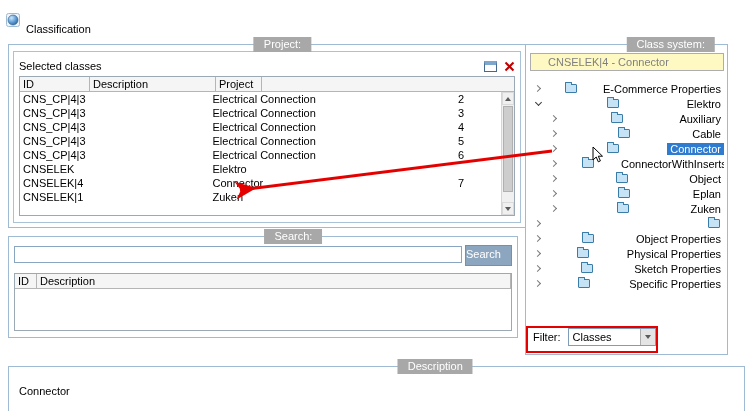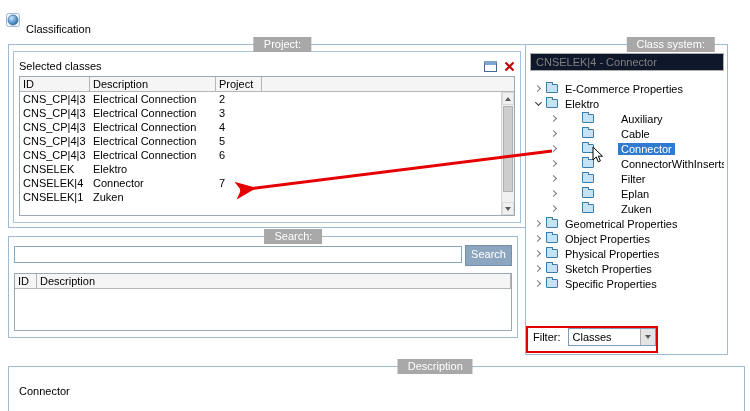--- a/index.html
+++ b/index.html
@@ -35,39 +35,39 @@
   .win-icon { width:13px; height:11px; border:1px solid #46688c; border-top:4px solid #7da7cc; background:#fff; }
   .close-x { width:11px; height:11px; display:block; }
 
   .dtable { position:absolute; left:5px; top:24px; right:5px; bottom:6px; border:1px solid #9aa9b4; background:#fff; }
   .thead { height:15px; display:flex; background:#f5f5f5; border-bottom:1px solid #b5b5b5;align-items:flex-end; }
   .hcell { padding:1px 3px; border-right:1px solid #b5b5b5; overflow:hidden; white-space:nowrap; }
   .c0 { width:70px; flex:none; } .c1 { width:126px; flex:none; } .c2 { width:46px; flex:none; }
   .hfill { flex:1; }
   .tbody-wrap { position:absolute; left:0; top:15px; right:0; bottom:0; display:flex; }
   .rows { flex:1; overflow:hidden; }
-  .trow { height:14px; display:flex; line-height:14px; }
+  .trow { height:14px; display:flex; line-height:14px;justify-content:space-between; }
   .tcell { padding:0 3px; overflow:hidden; white-space:nowrap; }
   .vscroll { width:13px; flex:none; background:#f0f0f0; border-left:1px solid #d5d5d5; display:flex; flex-direction:column; }
   .sb-btn { height:13px; flex:none; background:#f0f0f0; border:1px solid #dadada; display:flex; align-items:center; justify-content:center; }
   .tri-up { width:0; height:0; border-left:3px solid transparent; border-right:3px solid transparent; border-bottom:4px solid #5a5a5a; }
   .tri-dn { width:0; height:0; border-left:3px solid transparent; border-right:3px solid transparent; border-top:4px solid #5a5a5a; }
   .sb-thumb { margin:1px; height:86px; flex:none; background:#cdcdcd; border:1px solid #b0b0b0; }
   .sb-space { flex:1; }
 
   
   .search-input { position:absolute; left:5px; top:9px; width:448px; height:17px; border:1px solid #89a6c0; font-family:"Liberation Sans",sans-serif; font-size:11px; padding:0 3px; }
-  .search-btn { position:absolute; right:5px; top:8px; width:47px; height:21px; background:#8da6bf; color:#fff; border:1px solid #7390ad; font-size:11px; text-align:center; line-height:17px; cursor:default; }
+  .search-btn { position:absolute; right:5px; top:8px; width:47px; height:21px; background:#8da6bf; color:#fff; border:1px solid #7390ad; font-size:11px; text-align:left; line-height:17px; cursor:default; }
   .search-table { position:absolute; left:5px; top:36px; right:5px; bottom:6px; border:1px solid #9aa9b4; background:#fff; }
   .sc0 { width:22px; flex:none; }
 
   
-  .class-combo { position:absolute; left:4px; top:8px; right:3px; height:18px; border:1px solid #adadad; background:#0f172a; color:#808080; line-height:16px; padding-left:5px; overflow:hidden; white-space:nowrap; }
+  .class-combo { position:absolute; left:4px; top:8px; right:3px; height:18px; border:1px solid #adadad; background:#fef9c3; color:#808080; line-height:16px; padding-left:17px; overflow:hidden; white-space:nowrap; }
   .class-tree { position:absolute; left:2px; top:36px; right:3px; bottom:32px; overflow:hidden; }
-  .tree-item { height:15px; display:flex; align-items:center; }
+  .tree-item { height:15px; display:flex; align-items:center;justify-content:space-between; }
   .lvl0 { padding-left:6px; } .lvl1 { padding-left:22px;gap:20px; }
   .chev { width:9px; height:9px; flex:none; margin-right:3px; display:flex; align-items:center; justify-content:center; }
   .chev::before { content:''; width:4px; height:4px; display:block; border-right:1px solid #7a7a7a; border-bottom:1px solid #7a7a7a; }
   .chev.right::before { transform:rotate(-45deg); margin-left:-2px; }
   .chev.down::before  { transform:rotate(45deg); margin-top:-2px; border-color:#3a3a3a; }
   .folder-icon { width:12px; height:9px; flex:none; background:#c5e3f5; border:1px solid #3a7ca8; border-radius:1px; position:relative; margin-right:4px; }
   .folder-icon::before { content:''; position:absolute; left:-1px; top:-3px; width:5px; height:2px; background:#c5e3f5; border:1px solid #3a7ca8; border-bottom:none; border-radius:1px 1px 0 0; }
   .tree-label { padding:0 3px; white-space:nowrap; }
   .tree-item.selected .tree-label { background:#2e7bd0; color:#fff; }
 
@@ -223,36 +223,35 @@
         <span class="tree-label">Connector</span>
       </div>
       <div class="tree-item lvl1">
         <span class="chev right"></span>
         <span class="folder-icon"></span>
         <span class="tree-label">ConnectorWithInserts</span>
       </div>
       <div class="tree-item lvl1">
         <span class="chev right"></span>
         <span class="folder-icon"></span>
-        <span class="tree-label">Filter</span>
+        <span class="tree-label">Object</span>
       </div>
       <div class="tree-item lvl1">
         <span class="chev right"></span>
         <span class="folder-icon"></span>
         <span class="tree-label">Eplan</span>
       </div>
       <div class="tree-item lvl1">
         <span class="chev right"></span>
         <span class="folder-icon"></span>
         <span class="tree-label">Zuken</span>
       </div>
       <div class="tree-item lvl0">
         <span class="chev right"></span>
         <span class="folder-icon"></span>
-        <span class="tree-label">Geometrical Properties</span>
       </div>
       <div class="tree-item lvl0">
         <span class="chev right"></span>
         <span class="folder-icon"></span>
         <span class="tree-label">Object Properties</span>
       </div>
       <div class="tree-item lvl0">
         <span class="chev right"></span>
         <span class="folder-icon"></span>
         <span class="tree-label">Physical Properties</span>

